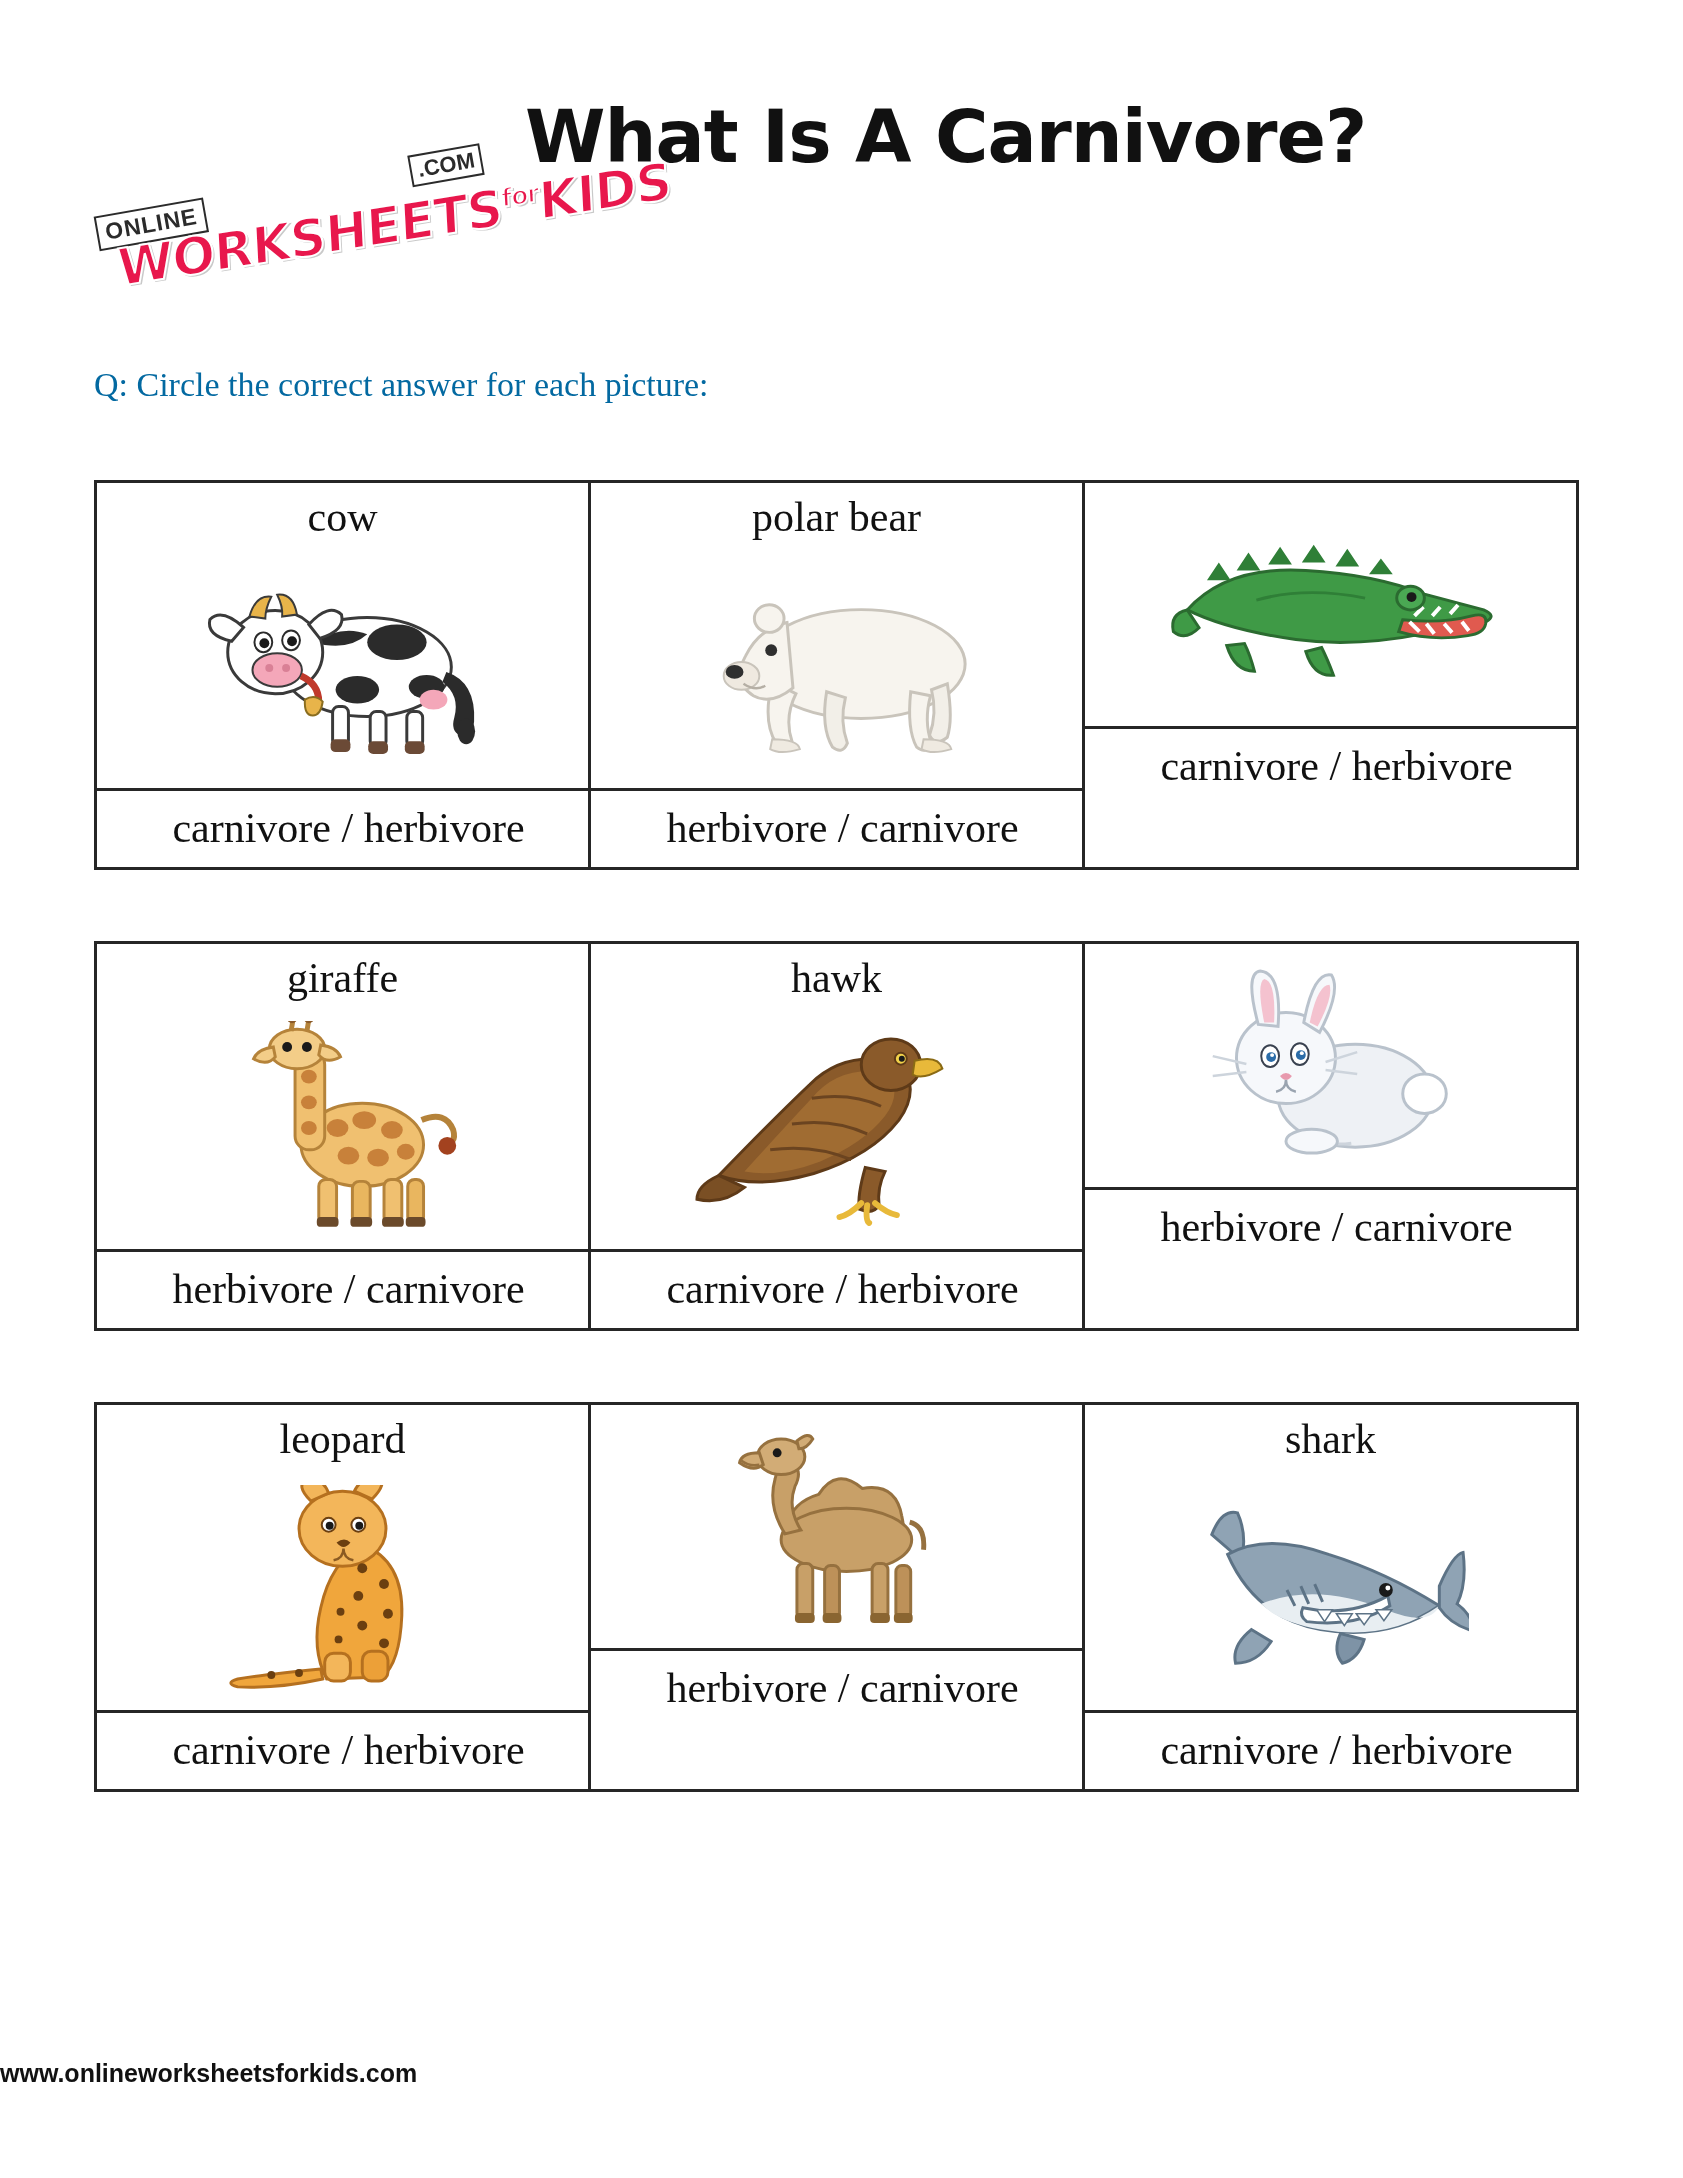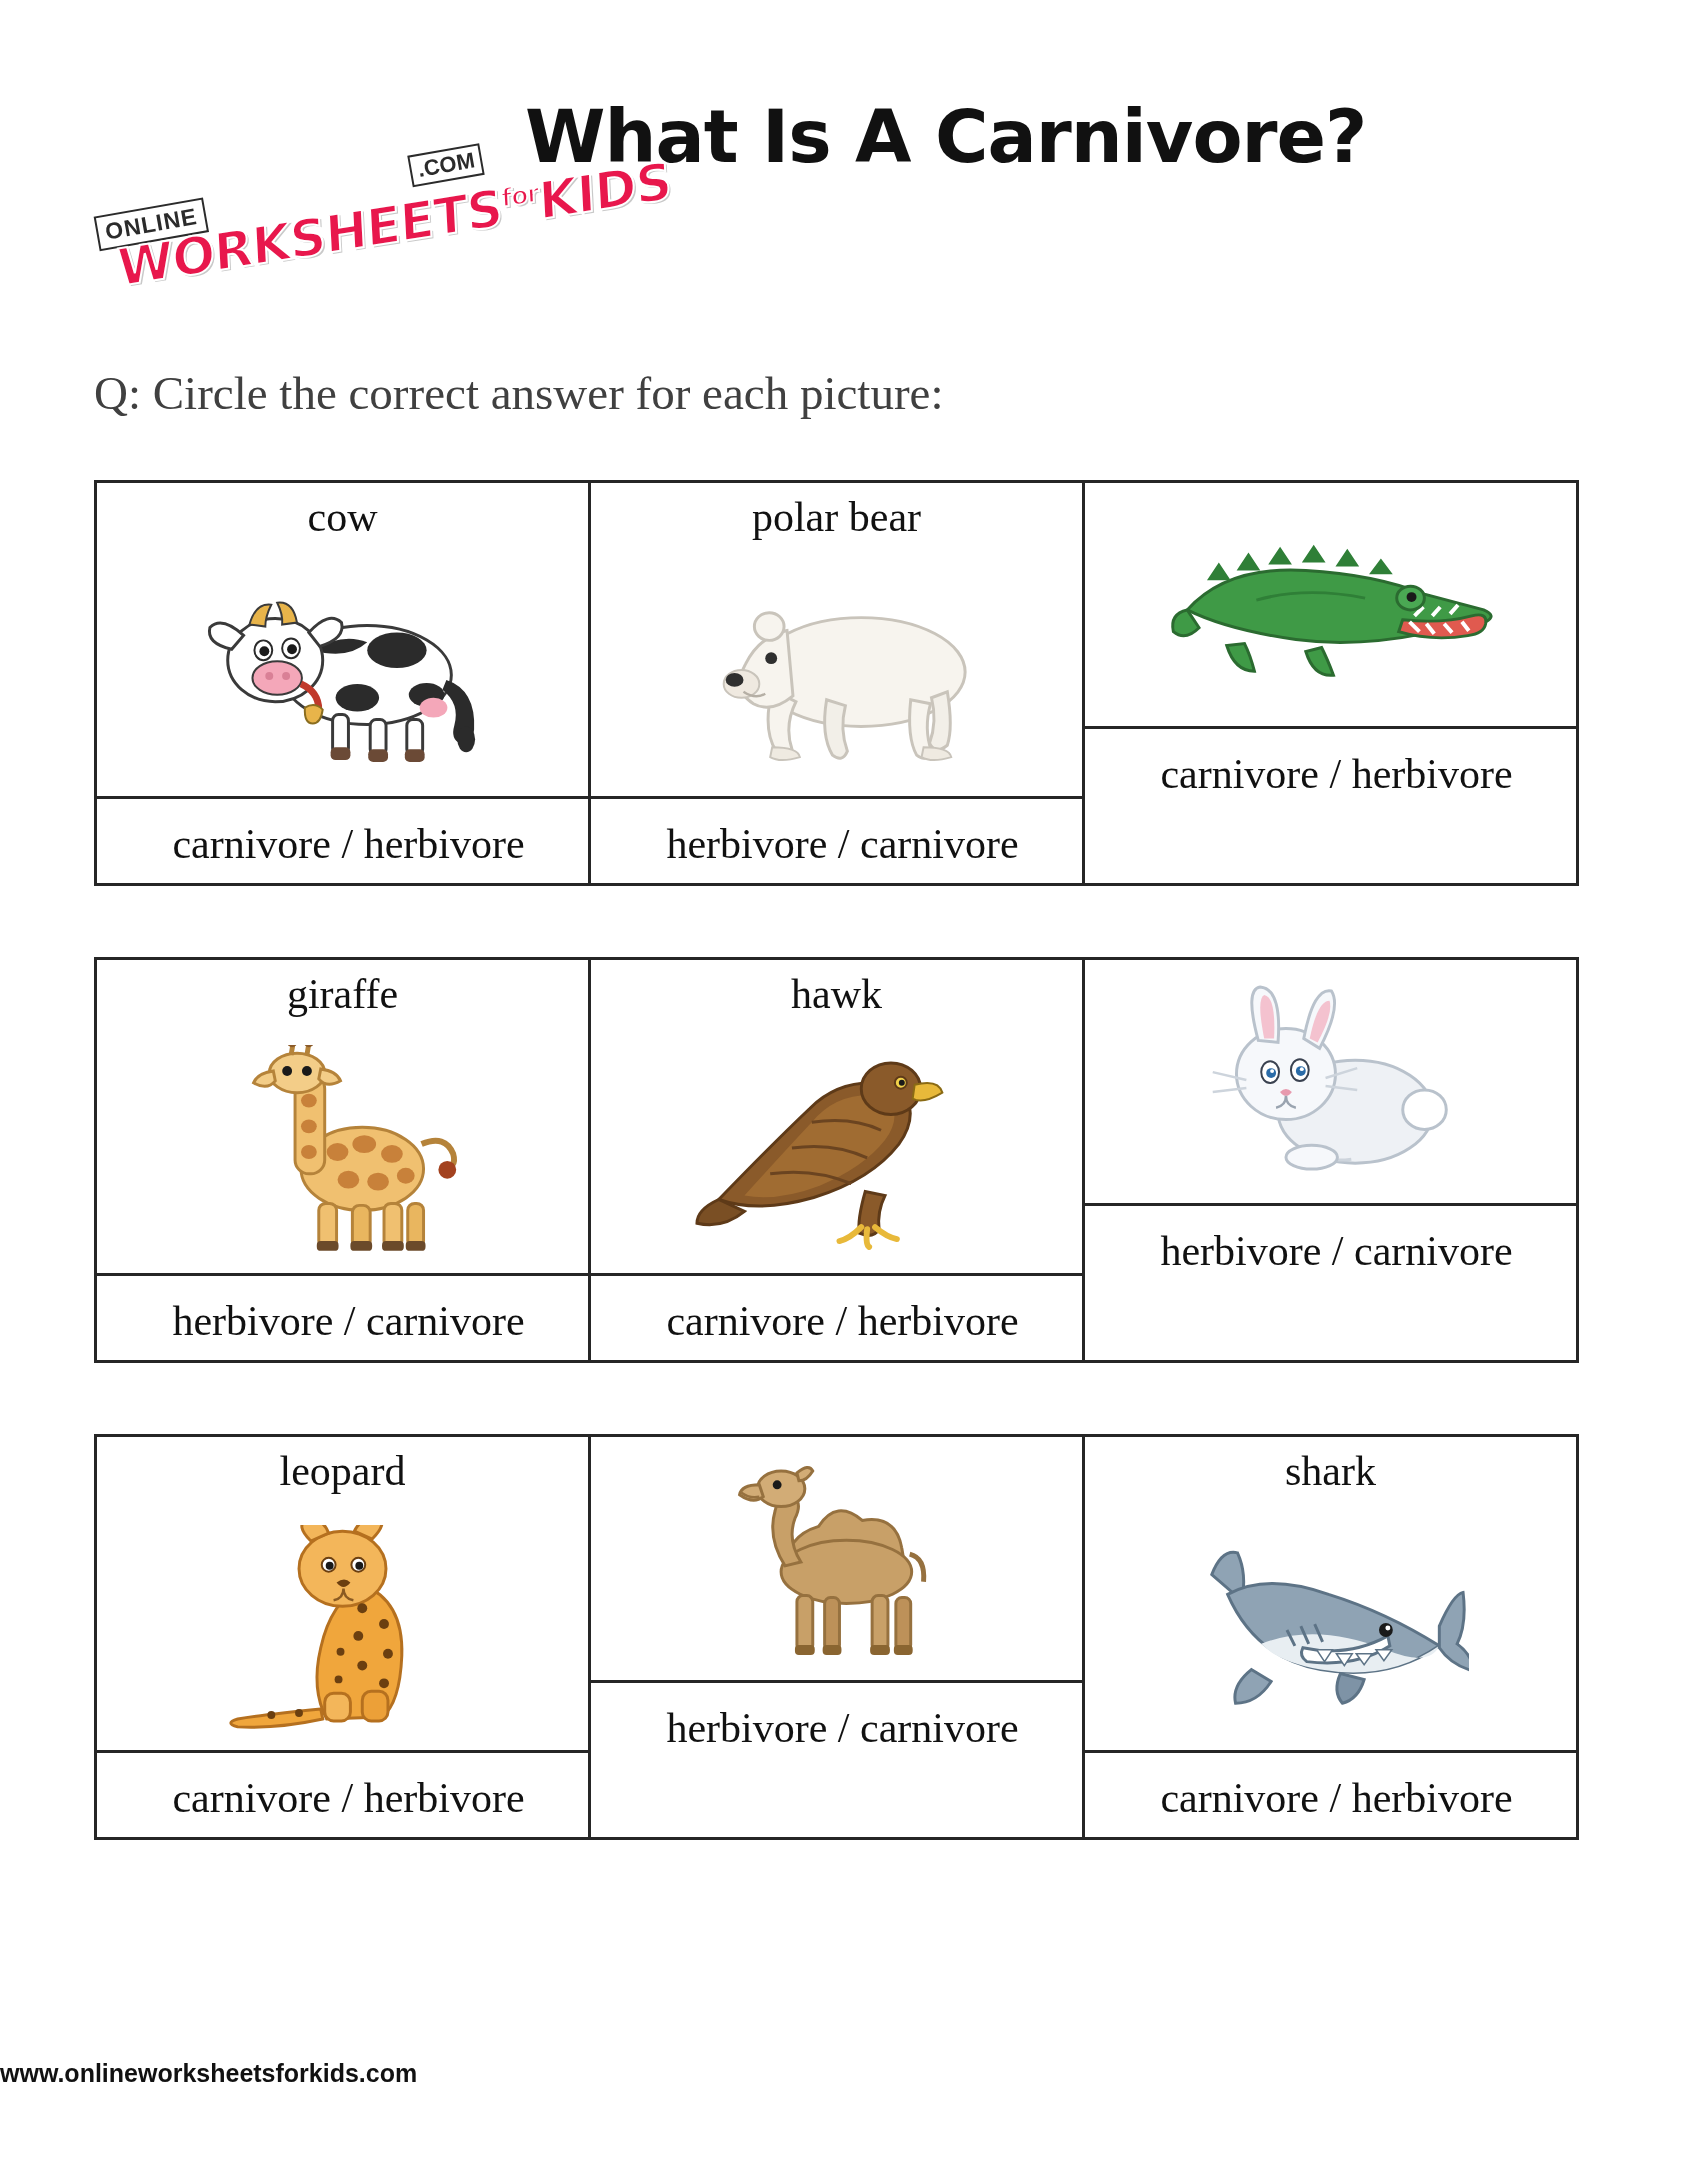--- a/index.html
+++ b/index.html
@@ -89,22 +89,22 @@
     letter-spacing: -1px;
     color: #111111;
     white-space: nowrap;
   }
 
   
   .question {
     position: absolute;
     left: 94px;
     top: 366px;
-    font-size: 47px;
-    color: #404040;
+    font-size: 34px;
+    color: #0369a1;
     white-space: nowrap;
   }
 
   
   .grid-wrap {
     position: absolute;
     left: 94px;
     top: 480px;
     width: 1485px;
   }
@@ -114,21 +114,20 @@
     border-left: 3px solid #262626;
     border-top: 3px solid #262626;
   }
   .cell {
     width: 495px;
     border-right: 3px solid #262626;
     border-bottom: 3px solid #262626;
     box-sizing: border-box;
     display: flex;
     flex-direction: column;
-    gap: 8px;
   }
   .cell-label {
     text-align: center;
     font-size: 42px;
     padding: 10px 0 4px 0;
     color: #111;
   }
   .cell-art {
     height: 243px;
     display: flex;

